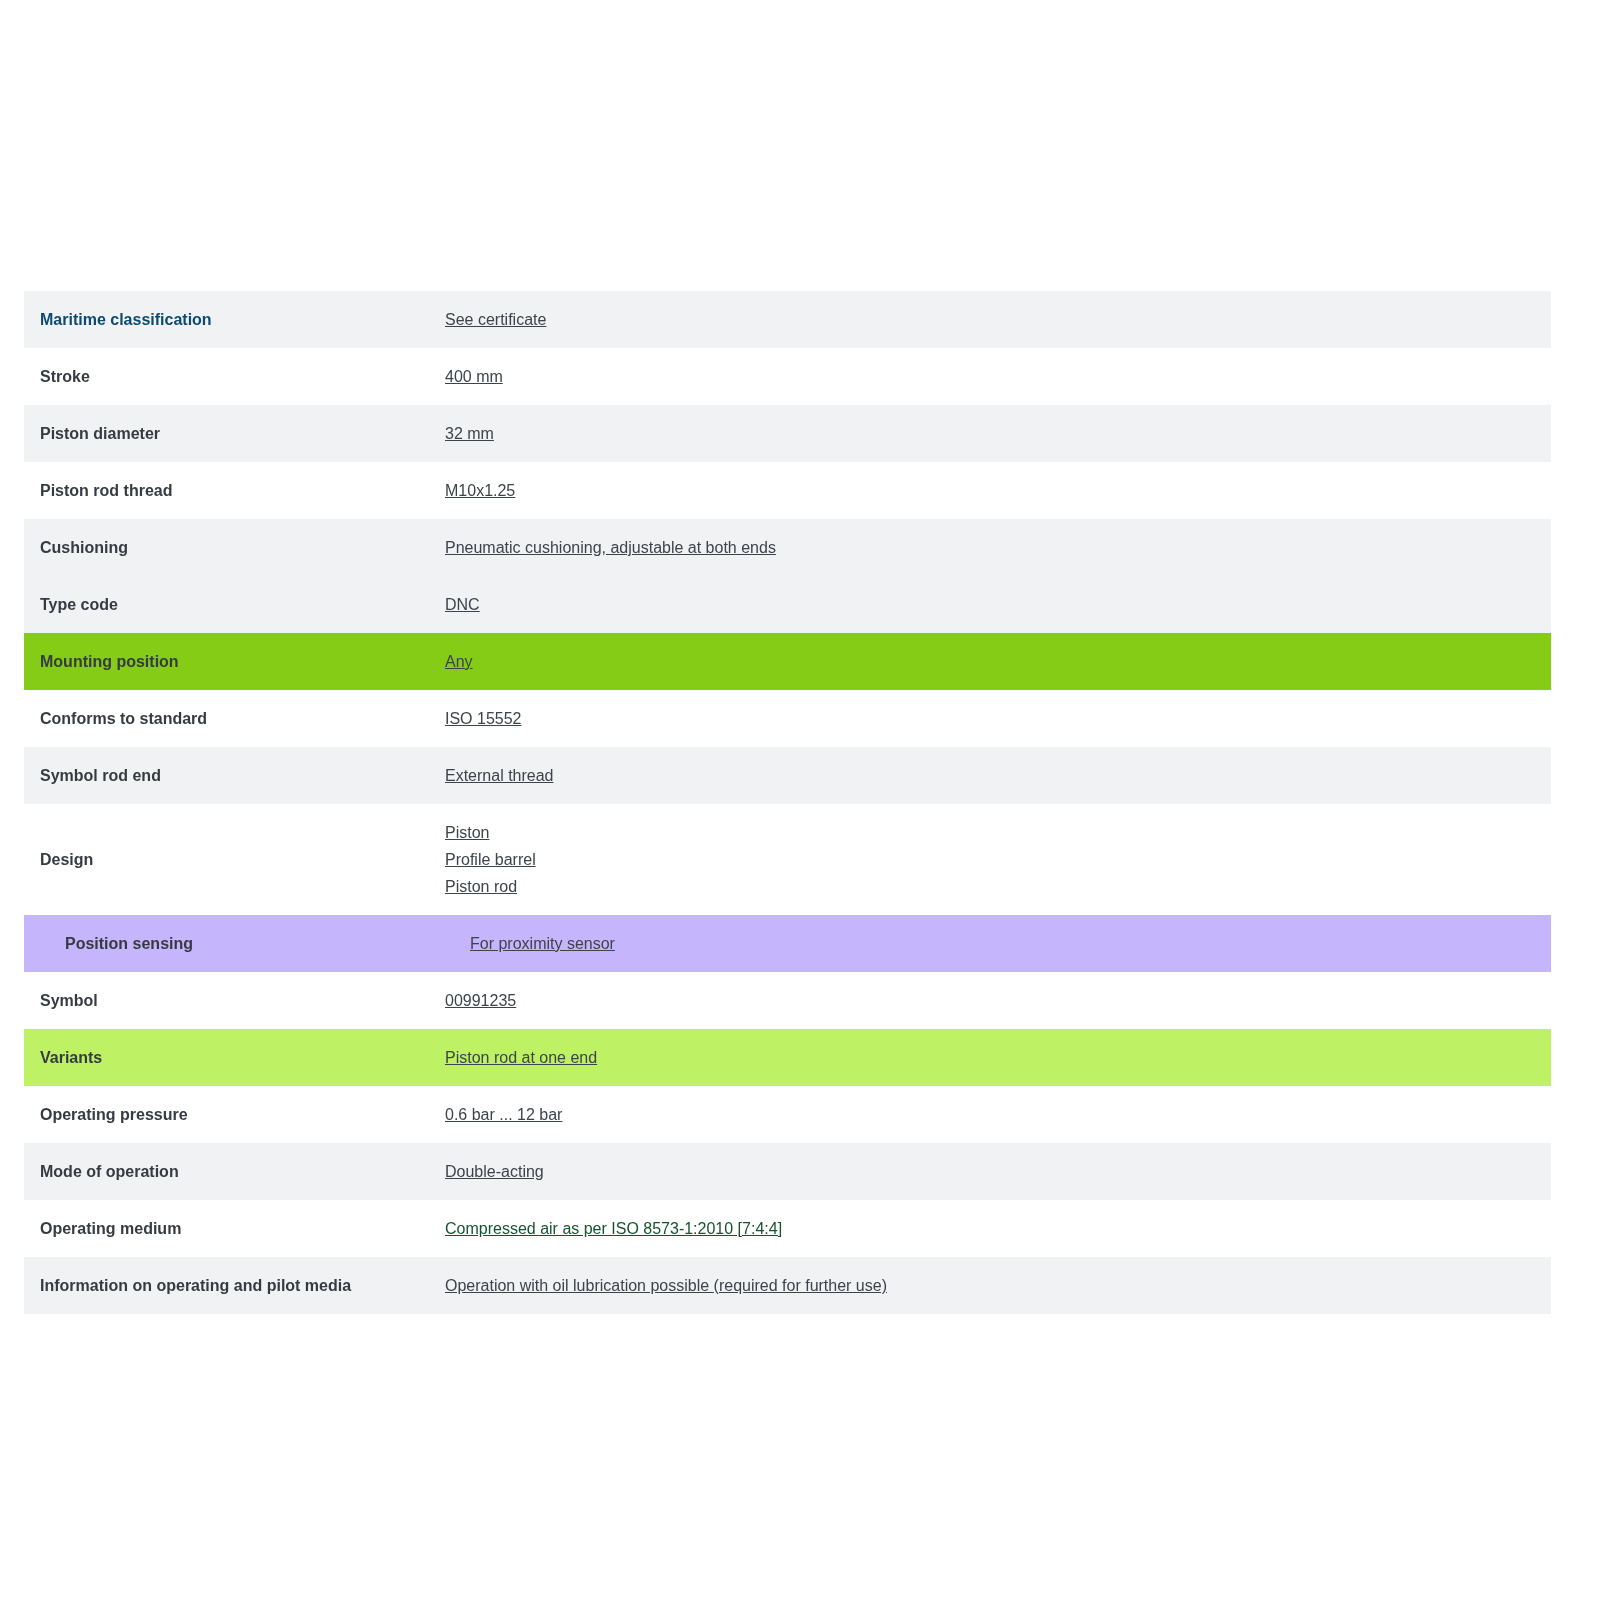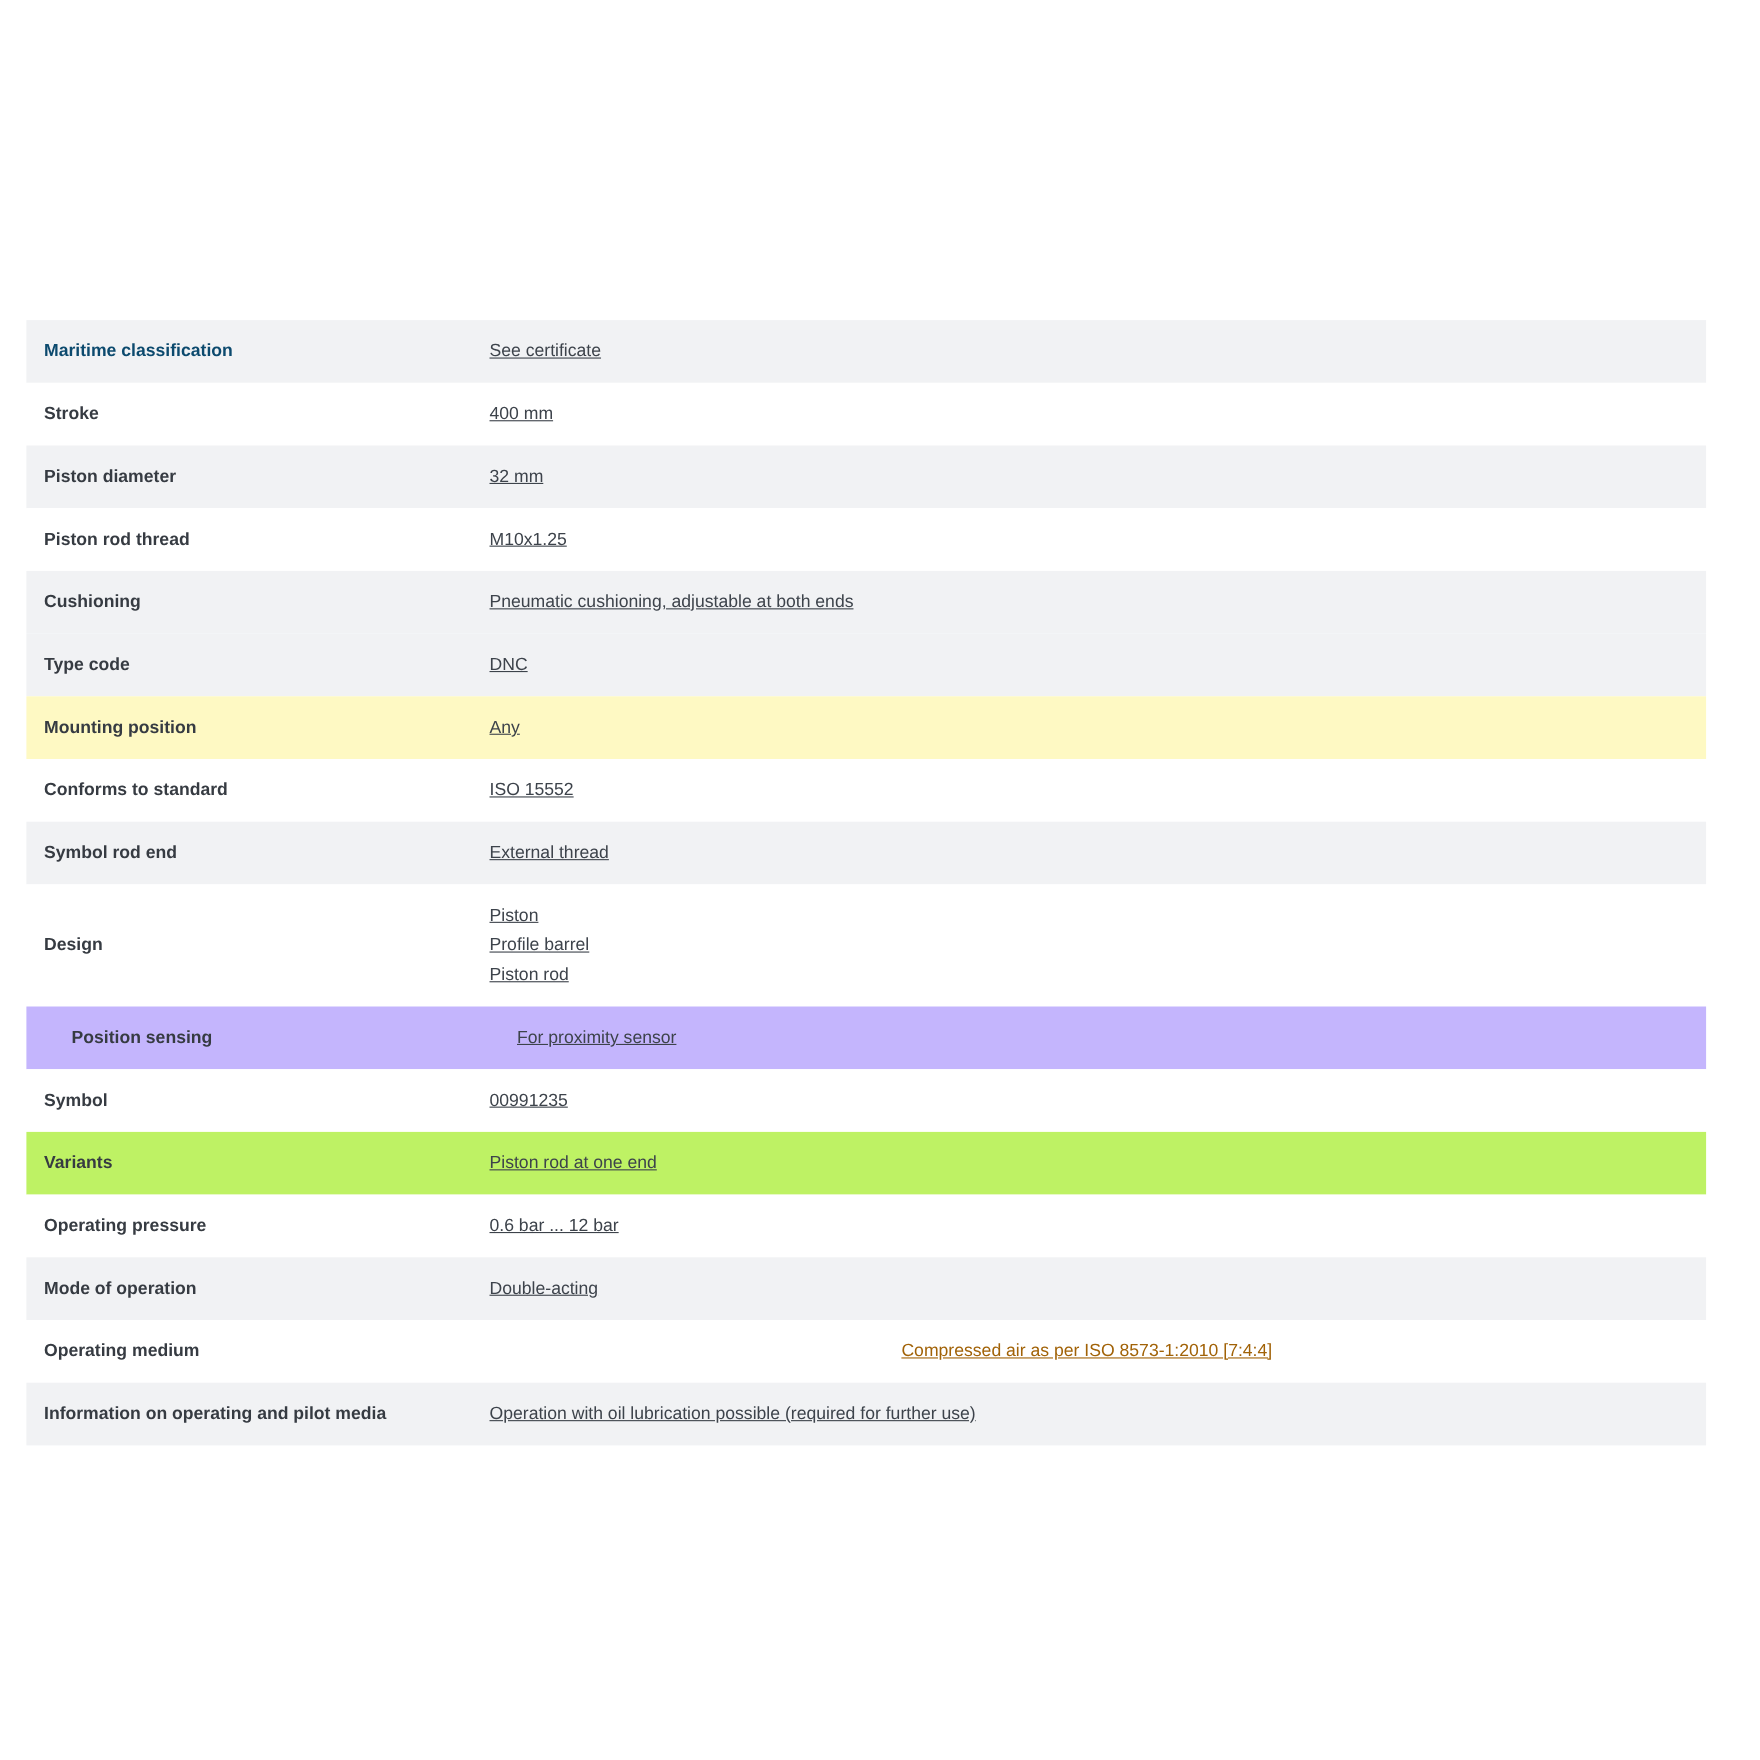--- a/index.html
+++ b/index.html
@@ -93,21 +93,21 @@
       </div>
   </div>
 
   <div class="spec-row" style="background: rgb(241, 242, 244);">
     <div class="spec-label" style="color: rgb(54, 59, 66);">Type code</div>
     <div class="spec-value" style="color: rgb(61, 67, 75);">
         <div class="line">DNC</div>
       </div>
   </div>
 
-  <div class="spec-row" style="background: #fef9c3;">
+  <div class="spec-row" style="background: #84cc16;">
     <div class="spec-label" style="color: rgb(54, 59, 66);">Mounting position</div>
     <div class="spec-value" style="color: rgb(61, 67, 75);">
         <div class="line">Any</div>
       </div>
   </div>
 
   <div class="spec-row">
     <div class="spec-label" style="color: rgb(54, 59, 66);">Conforms to standard</div>
     <div class="spec-value" style="color: rgb(61, 67, 75);">
         <div class="line">ISO 15552</div>
@@ -160,21 +160,21 @@
 
   <div class="spec-row" style="background: rgb(241, 242, 244);">
     <div class="spec-label" style="color: rgb(54, 59, 66);">Mode of operation</div>
     <div class="spec-value" style="color: rgb(61, 67, 75);">
         <div class="line">Double-acting</div>
       </div>
   </div>
 
   <div class="spec-row">
     <div class="spec-label" style="color: rgb(54, 59, 66);">Operating medium</div>
-    <div class="spec-value" style="color: #a16207; text-align: center;">
+    <div class="spec-value" style="color: #14532d;">
         <div class="line">Compressed air as per ISO 8573-1:2010 [7:4:4]</div>
       </div>
   </div>
 
   <div class="spec-row" style="background: rgb(241, 242, 244);">
     <div class="spec-label" style="color: rgb(54, 59, 66);">Information on operating and pilot media</div>
     <div class="spec-value" style="color: rgb(61, 67, 75);">
         <div class="line">Operation with oil lubrication possible (required for further use)</div>
       </div>
   </div>

